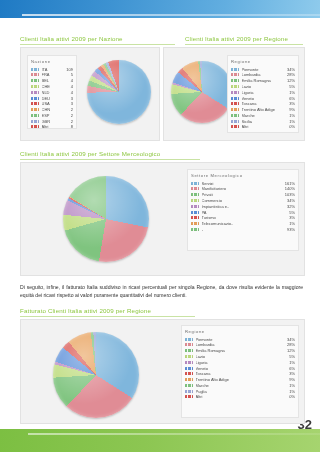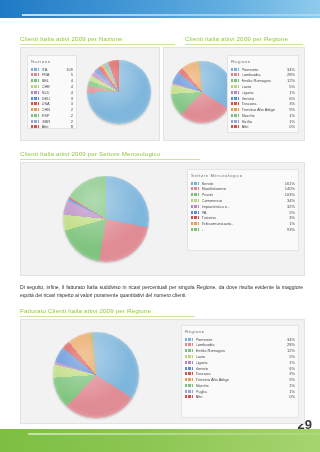--- a/index.html
+++ b/index.html
@@ -103,21 +103,21 @@
 
   <div class="header-band"></div>
   <div class="footer-band"></div>
 
   <div class="ribbon">
     <div class="bar"></div>
     <div class="bar2"></div>
     <div class="swoosh"></div>
     <div class="brand">ALTER</div>
   </div>
-  <div class="pagenum">29</div>
+  <div class="pagenum">32</div>
 
   <div class="h-green" style="position:absolute;left:20px;top:35px;width:155px;">Clienti Italia attivi 2009 per Nazione</div>
   <div class="h-green" style="position:absolute;left:185px;top:35px;width:118px;">Clienti Italia attivi 2009 per Regione</div>
 
   <div class="panel" style="position:absolute;left:20px;top:47px;width:138px;height:92px;">
     <div class="legend-box" style="left:6px;top:7px;width:50px;height:74px;">
       <div class="legend-title">Nazione</div>
       <div id="lg0">
           <div class="legend-row">
             <span class="swatch dash" style="color: rgb(127, 182, 220); background: repeating-linear-gradient(90deg, rgb(127, 182, 220) 0px, rgb(127, 182, 220) 2.2px, transparent 2.2px, transparent 3.4px);"></span>

